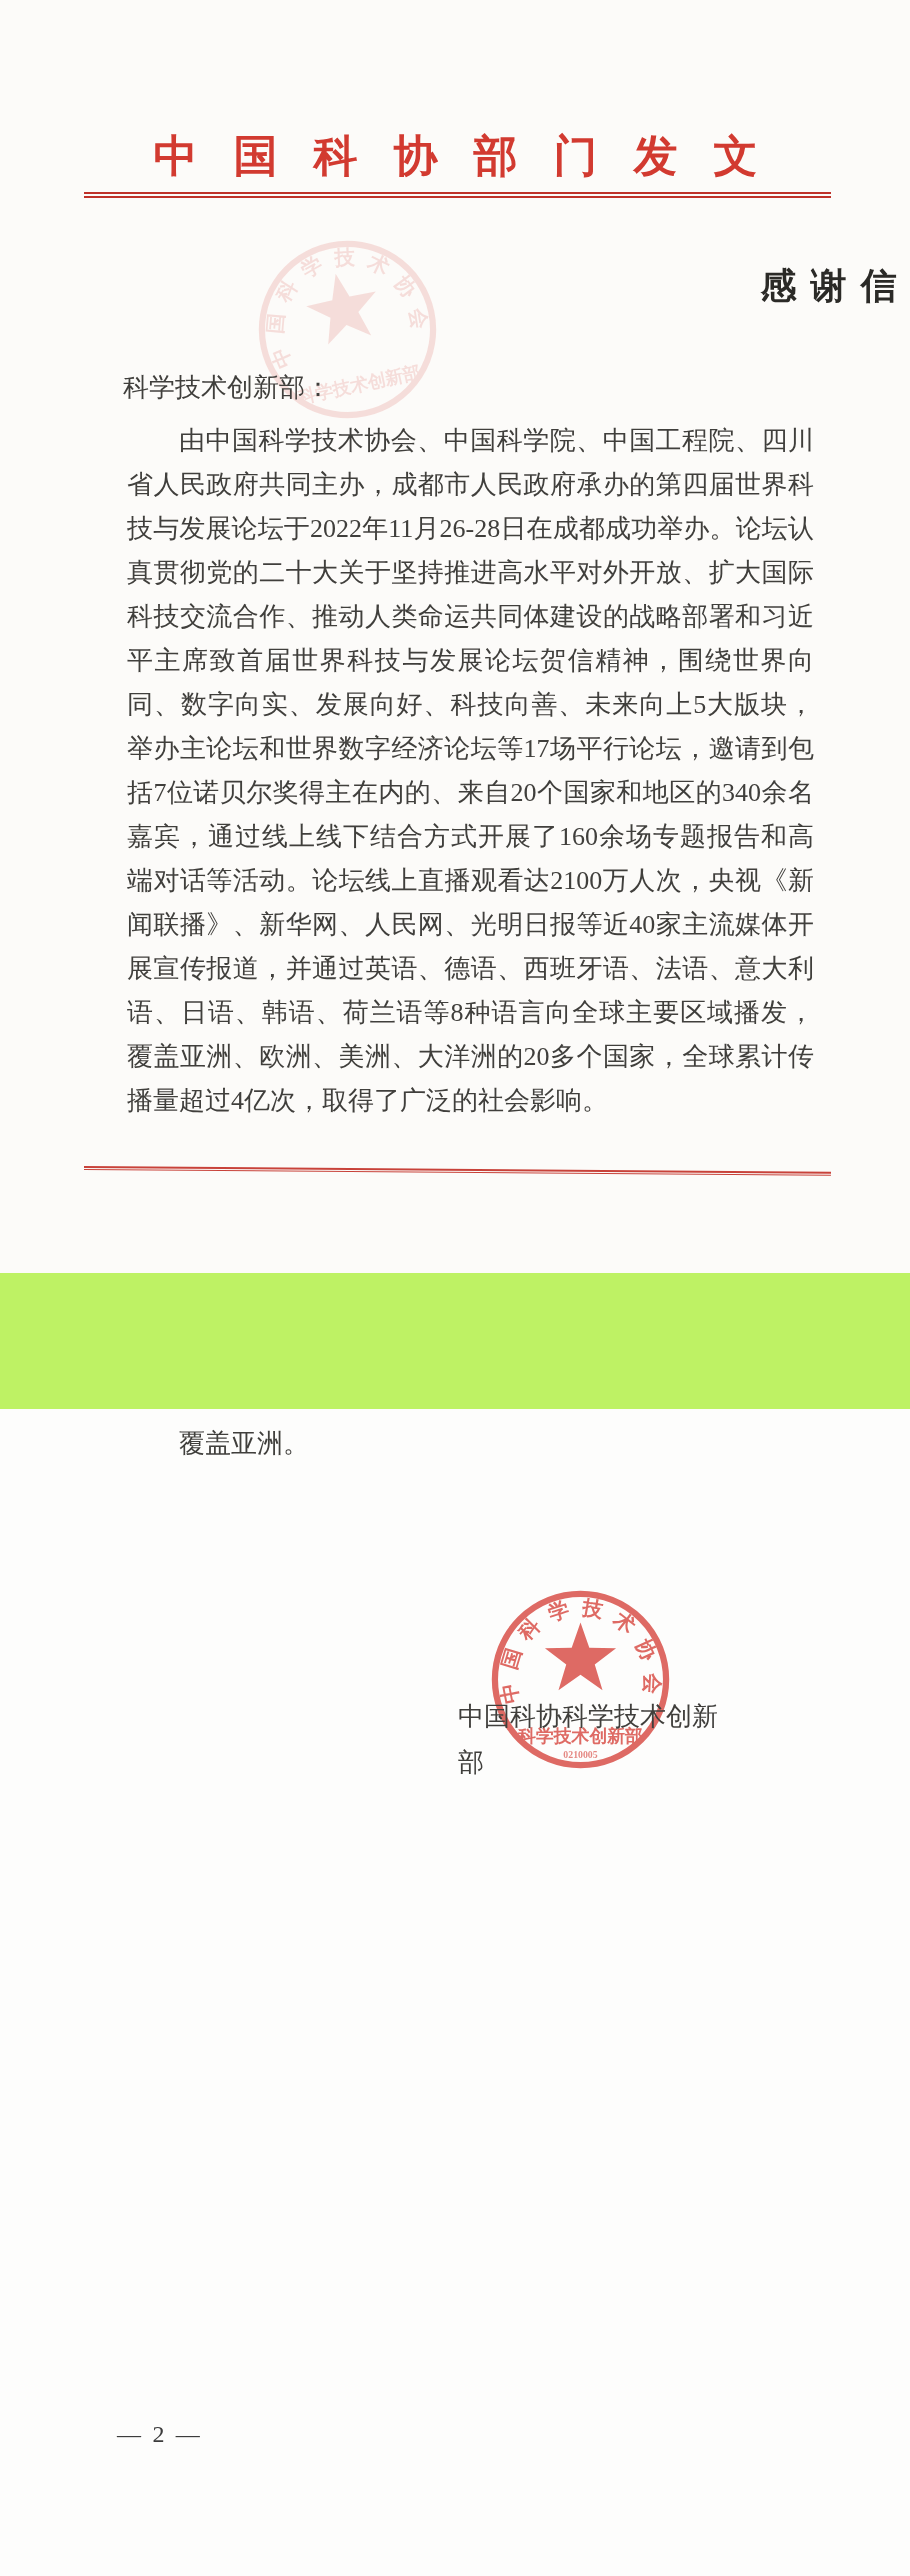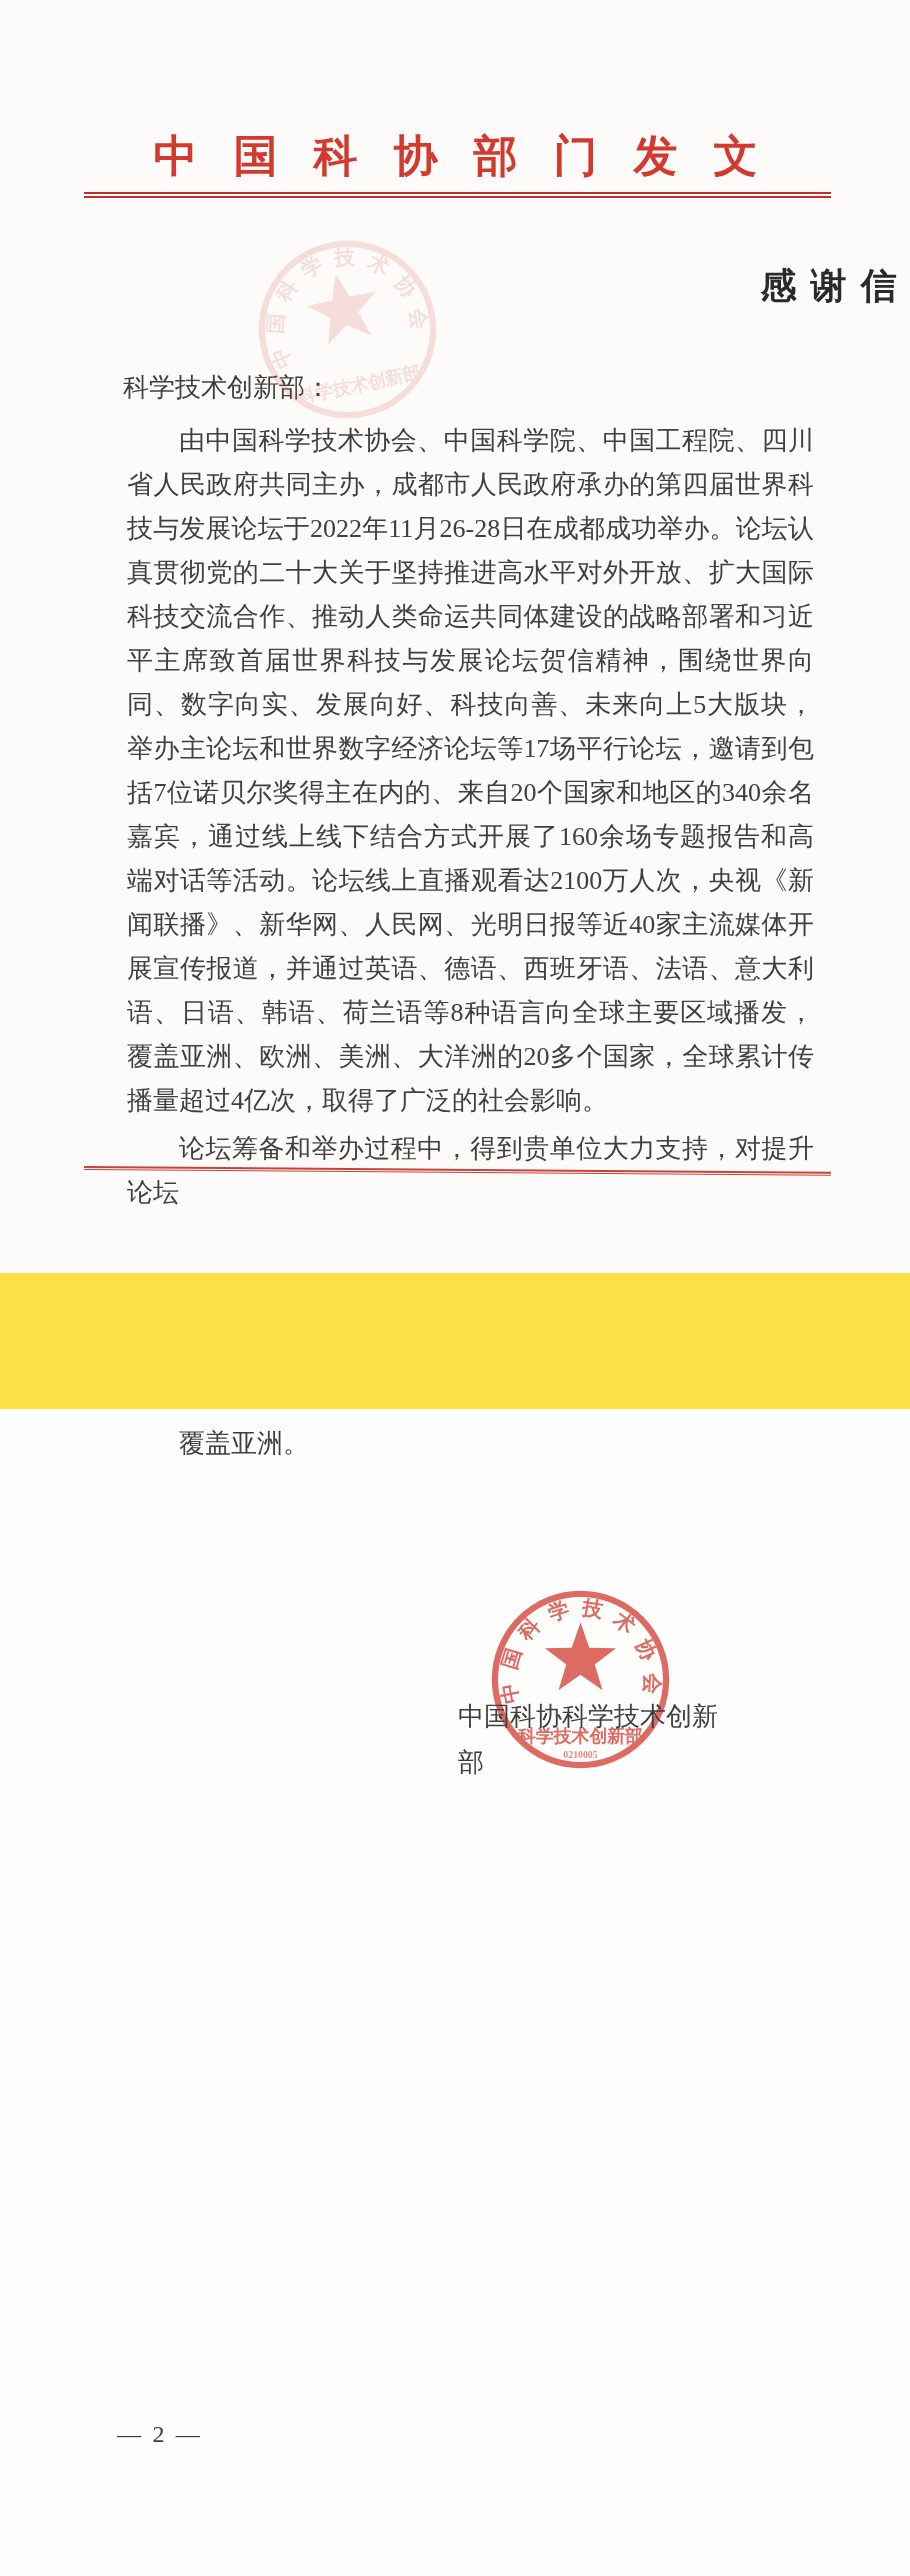--- a/index.html
+++ b/index.html
@@ -2,21 +2,21 @@
 <html style="--header-red: #d23a30; --rule-red: #bf3129; --footer-rule-red: #c8423a; --seal-red: #d84b43; --watermark-red: #dd6c64; --body-text: #403f3c; --title-text: #2b2a27; --page-bg: #fcfbf9; --page2-bg: #fdfdfc;font-size:14.2px"><head>
 <meta charset="utf-8">
 <style>
   :root{
     --header-red:#d23a30; --rule-red:#bf3129; --footer-rule-red:#c8423a;
     --seal-red:#d84b43; --watermark-red:#dd6c64;
     --body-text:#403f3c; --title-text:#2b2a27;
     --page-bg:#fcfbf9; --page2-bg:#fdfdfc;
   }
   html,body{margin:0;padding:0;background:#ffffff;}
-  .canvas{position:relative;width:911px;height:2576px;background:#fde047;overflow:hidden;
+  .canvas{position:relative;width:911px;height:2576px;background:#bef264;overflow:hidden;
           font-family:"Liberation Serif","DejaVu Serif",serif;}
   .page{position:absolute;left:0;width:911px;}
   .page-1{top:0;height:1273px;background:var(--page-bg);}
   .page-2{top:1409px;height:1167px;background:var(--page2-bg);}
   .doc-header{position:absolute;top:130px;left:0;width:911px;text-align:center;
     color:var(--header-red);font-size:44px;font-weight:bold;line-height:53px;
     letter-spacing:36px;text-indent:36px;z-index:2;}
   .double-rule{position:absolute;top:192px;left:84px;width:747px;height:1.8px;
     border-top:2.7px solid var(--rule-red);border-bottom:2.7px solid var(--rule-red);z-index:2;}
   .doc-title{position:absolute;top:263px;left:0;width:911px;text-align:right;
@@ -63,21 +63,20 @@
     <path id="arc-wm" d="M 37.4,131 A 73,73 0 1 1 174.6,131" fill="none"></path>
     <text font-size="23" fill="var(--watermark-red)">
       <textPath href="#arc-wm" startOffset="0" textLength="270">中国科学技术协会</textPath>
     </text>
     <text x="106" y="176" text-anchor="middle" font-size="20" fill="var(--watermark-red)">科学技术创新部</text>
   </svg>
 
   <div class="text-block block-p1">
     <div class="addressee">科学技术创新部：</div>
     <p class="para first">由中国科学技术协会、中国科学院、中国工程院、四川省人民政府共同主办，成都市人民政府承办的第四届世界科技与发展论坛于2022年11月26-28日在成都成功举办。论坛认真贯彻党的二十大关于坚持推进高水平对外开放、扩大国际科技交流合作、推动人类命运共同体建设的战略部署和习近平主席致首届世界科技与发展论坛贺信精神，围绕世界向同、数字向实、发展向好、科技向善、未来向上5大版块，举办主论坛和世界数字经济论坛等17场平行论坛，邀请到包括7位诺贝尔奖得主在内的、来自20个国家和地区的340余名嘉宾，通过线上线下结合方式开展了160余场专题报告和高端对话等活动。论坛线上直播观看达2100万人次，央视《新闻联播》、新华网、人民网、光明日报等近40家主流媒体开展宣传报道，并通过英语、德语、西班牙语、法语、意大利语、日语、韩语、荷兰语等8种语言向全球主要区域播发，覆盖亚洲、欧洲、美洲、大洋洲的20多个国家，全球累计传播量超过4亿次，取得了广泛的社会影响。</p>
-    <p class="para">论坛筹备和举办过程中，得到贵单位大力支持，对提升论坛</p>
   </div>
 
   <div class="footer-rule"></div>
 
   <div class="text-block block-p2">
     <p class="para">覆盖亚洲。</p>
   </div>
 
   <svg class="seal seal-main" viewBox="0 0 212 212" aria-hidden="true">
     <circle cx="106" cy="106" r="96" fill="none" stroke="var(--seal-red)" stroke-width="7"></circle>

